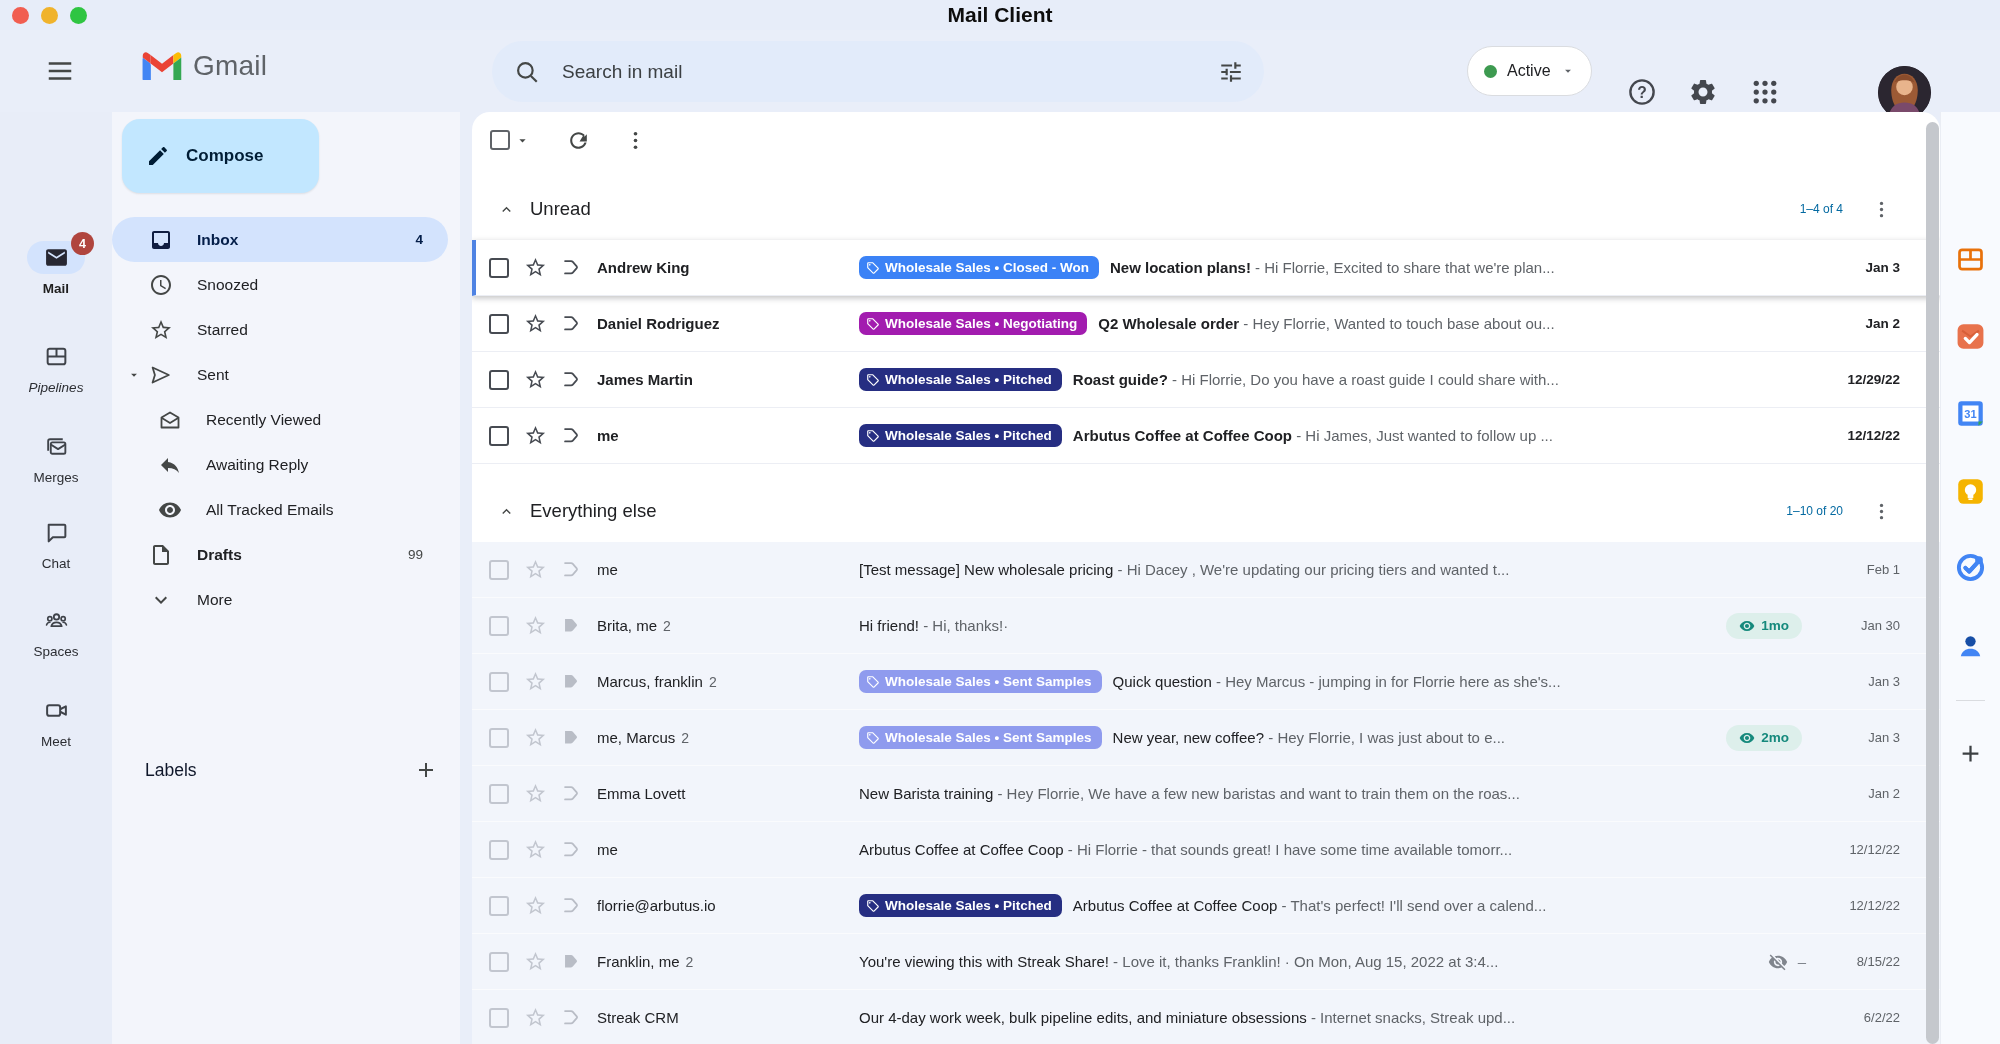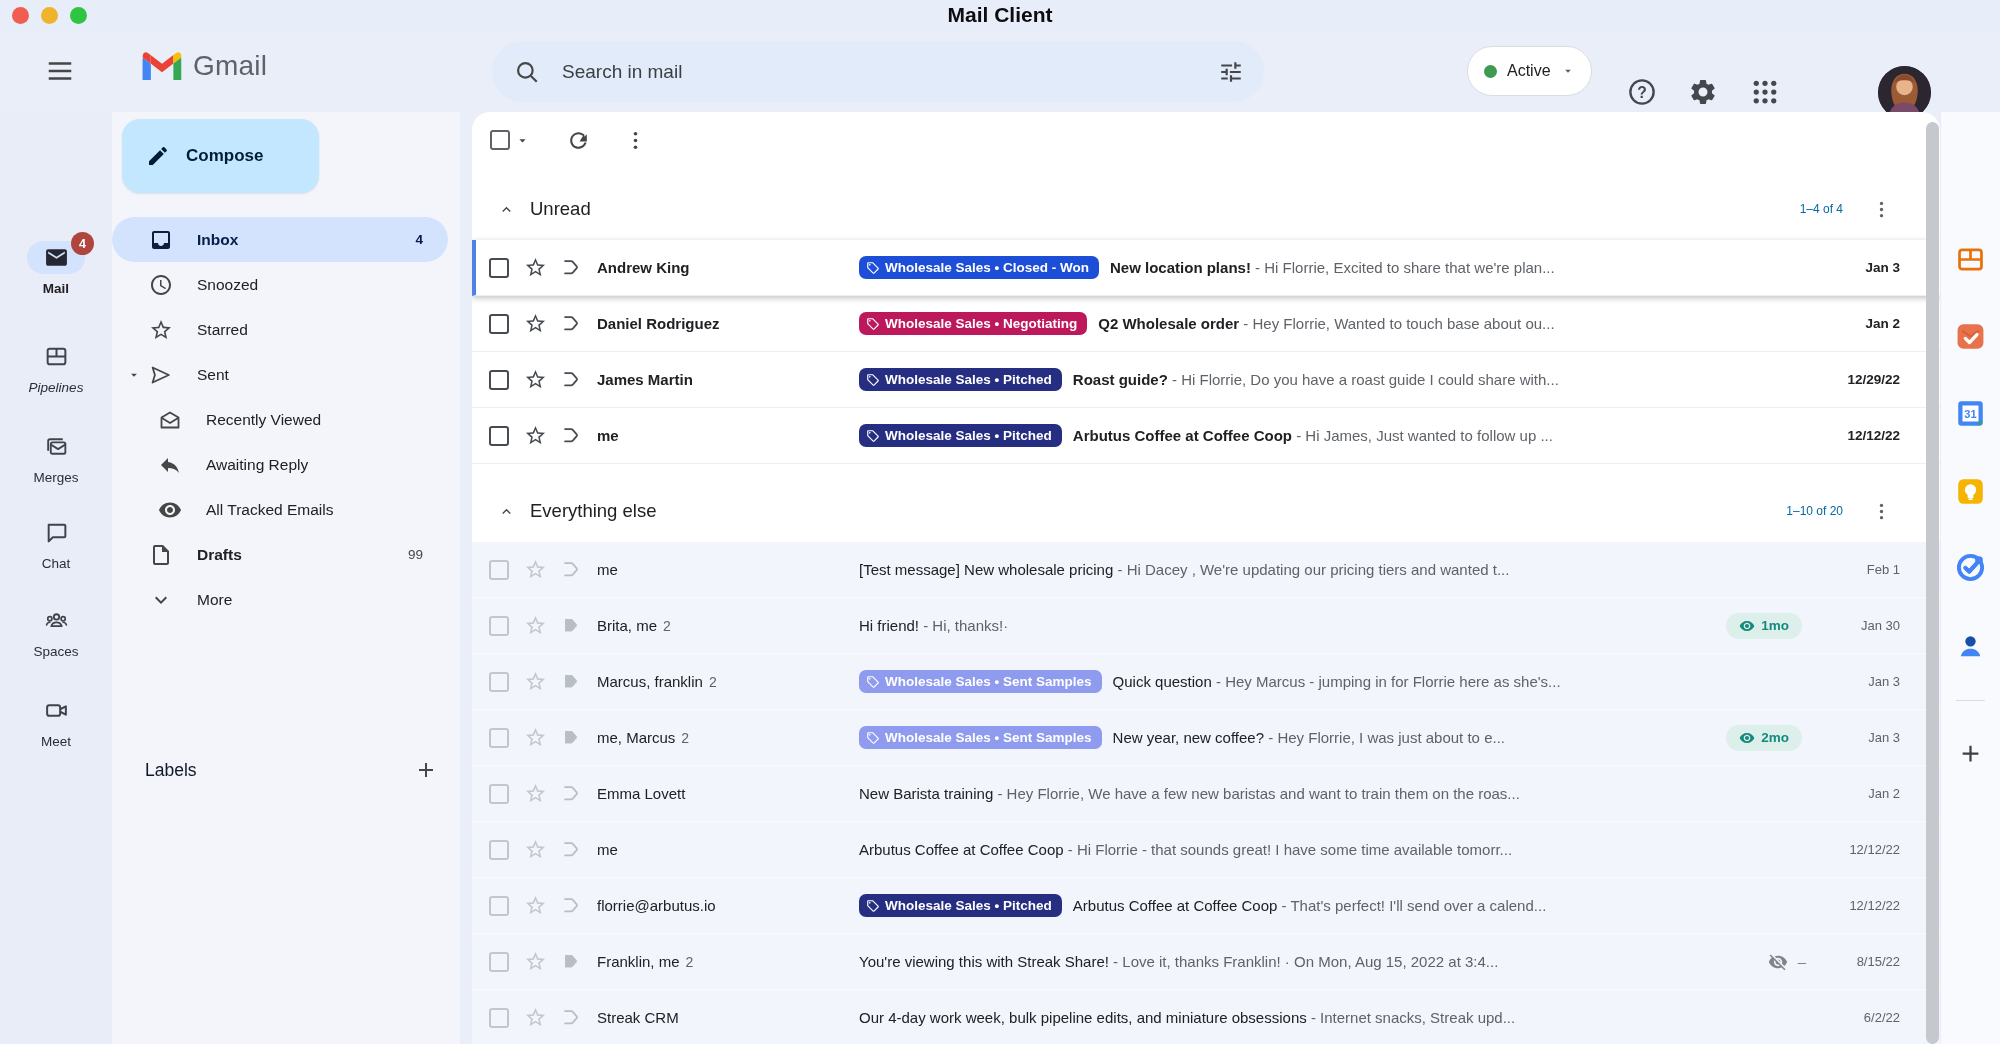--- a/index.html
+++ b/index.html
@@ -431,21 +431,21 @@
         </span>
     <span class="row-flag ic">
           <svg viewBox="0 0 24 24" fill="none">
             <path d="M5.5 4.4h6.6c.72 0 1.4.31 1.87.86l4.25 4.93c.47.55.47 1.36 0 1.91l-4.25 4.93c-.47.55-1.15.86-1.87.86H5.5" stroke="currentColor" stroke-width="1.9" stroke-linecap="round" stroke-linejoin="round"></path>
           </svg>
         </span>
     <div class="sender">
       <span class="sender-name">Andrew King</span><span class="sender-cnt"></span>
     </div>
     <div class="content">
-      <span class="badge" style="background: #1d4ed8; align-items: flex-end;">
+      <span class="badge" style="background: #3b82f6; align-items: flex-end;">
             <span class="ic">
               <svg viewBox="0 0 24 24" fill="none">
                 <path fill="currentColor" d="M21.41 11.58l-9-9C12.05 2.22 11.55 2 11 2H4c-1.1 0-2 .9-2 2v7c0 .55.22 1.05.59 1.42l9 9c.36.36.86.58 1.41.58.55 0 1.05-.22 1.41-.59l7-7c.37-.36.59-.86.59-1.41 0-.55-.23-1.06-.59-1.42zM13 20.01 4 11V4h7v-.01l9 9-7 7.02zM6.5 5C7.33 5 8 5.67 8 6.5S7.33 8 6.5 8 5 7.33 5 6.5 5.67 5 6.5 5z"></path>
               </svg>
             </span>
             <span>Wholesale Sales • Closed - Won</span>
           </span>
           <span class="subj">New location plans!</span>
       <span class="snip">&nbsp;- Hi Florrie, Excited to share that we're plan...</span>
     </div>
@@ -460,21 +460,21 @@
         </span>
     <span class="row-flag ic">
           <svg viewBox="0 0 24 24" fill="none">
             <path d="M5.5 4.4h6.6c.72 0 1.4.31 1.87.86l4.25 4.93c.47.55.47 1.36 0 1.91l-4.25 4.93c-.47.55-1.15.86-1.87.86H5.5" stroke="currentColor" stroke-width="1.9" stroke-linecap="round" stroke-linejoin="round"></path>
           </svg>
         </span>
     <div class="sender">
       <span class="sender-name">Daniel Rodriguez</span><span class="sender-cnt"></span>
     </div>
     <div class="content">
-      <span class="badge" style="background: #be185d;">
+      <span class="badge" style="background: #a21caf;">
             <span class="ic">
               <svg viewBox="0 0 24 24" fill="none">
                 <path fill="currentColor" d="M21.41 11.58l-9-9C12.05 2.22 11.55 2 11 2H4c-1.1 0-2 .9-2 2v7c0 .55.22 1.05.59 1.42l9 9c.36.36.86.58 1.41.58.55 0 1.05-.22 1.41-.59l7-7c.37-.36.59-.86.59-1.41 0-.55-.23-1.06-.59-1.42zM13 20.01 4 11V4h7v-.01l9 9-7 7.02zM6.5 5C7.33 5 8 5.67 8 6.5S7.33 8 6.5 8 5 7.33 5 6.5 5.67 5 6.5 5z"></path>
               </svg>
             </span>
             <span>Wholesale Sales • Negotiating</span>
           </span>
           <span class="subj">Q2 Wholesale order</span>
       <span class="snip">&nbsp;- Hey Florrie, Wanted to touch base about ou...</span>
     </div>

